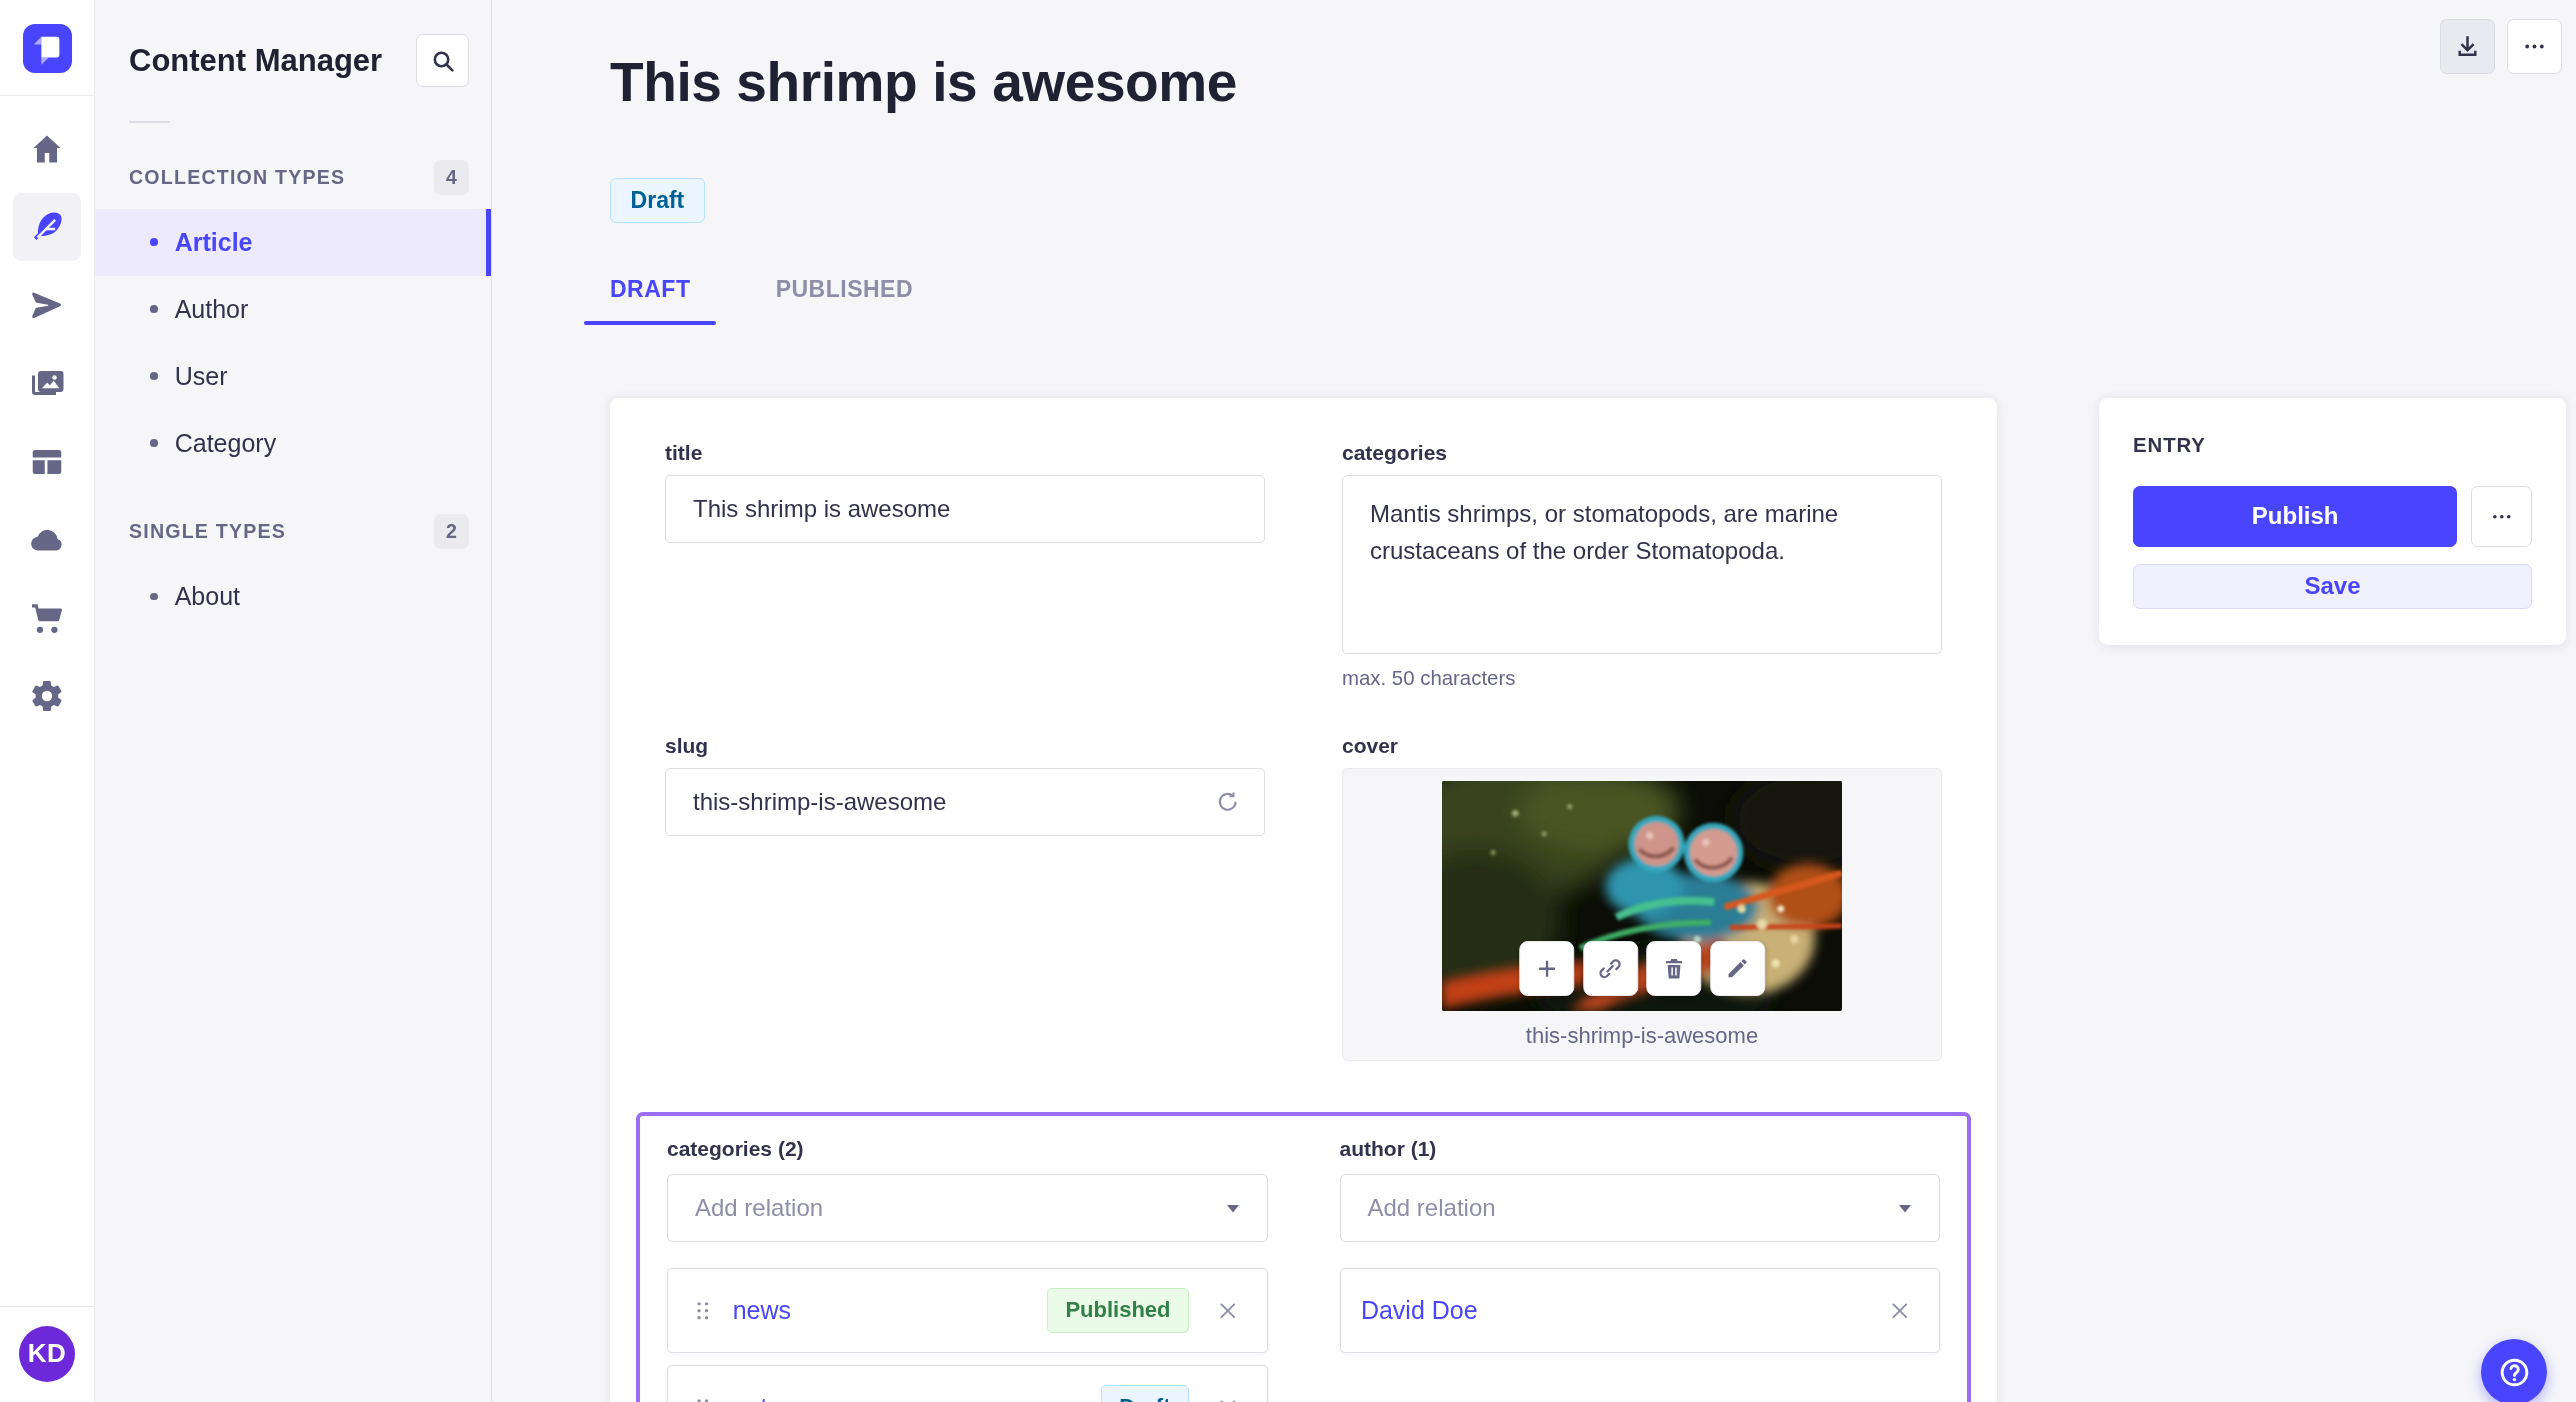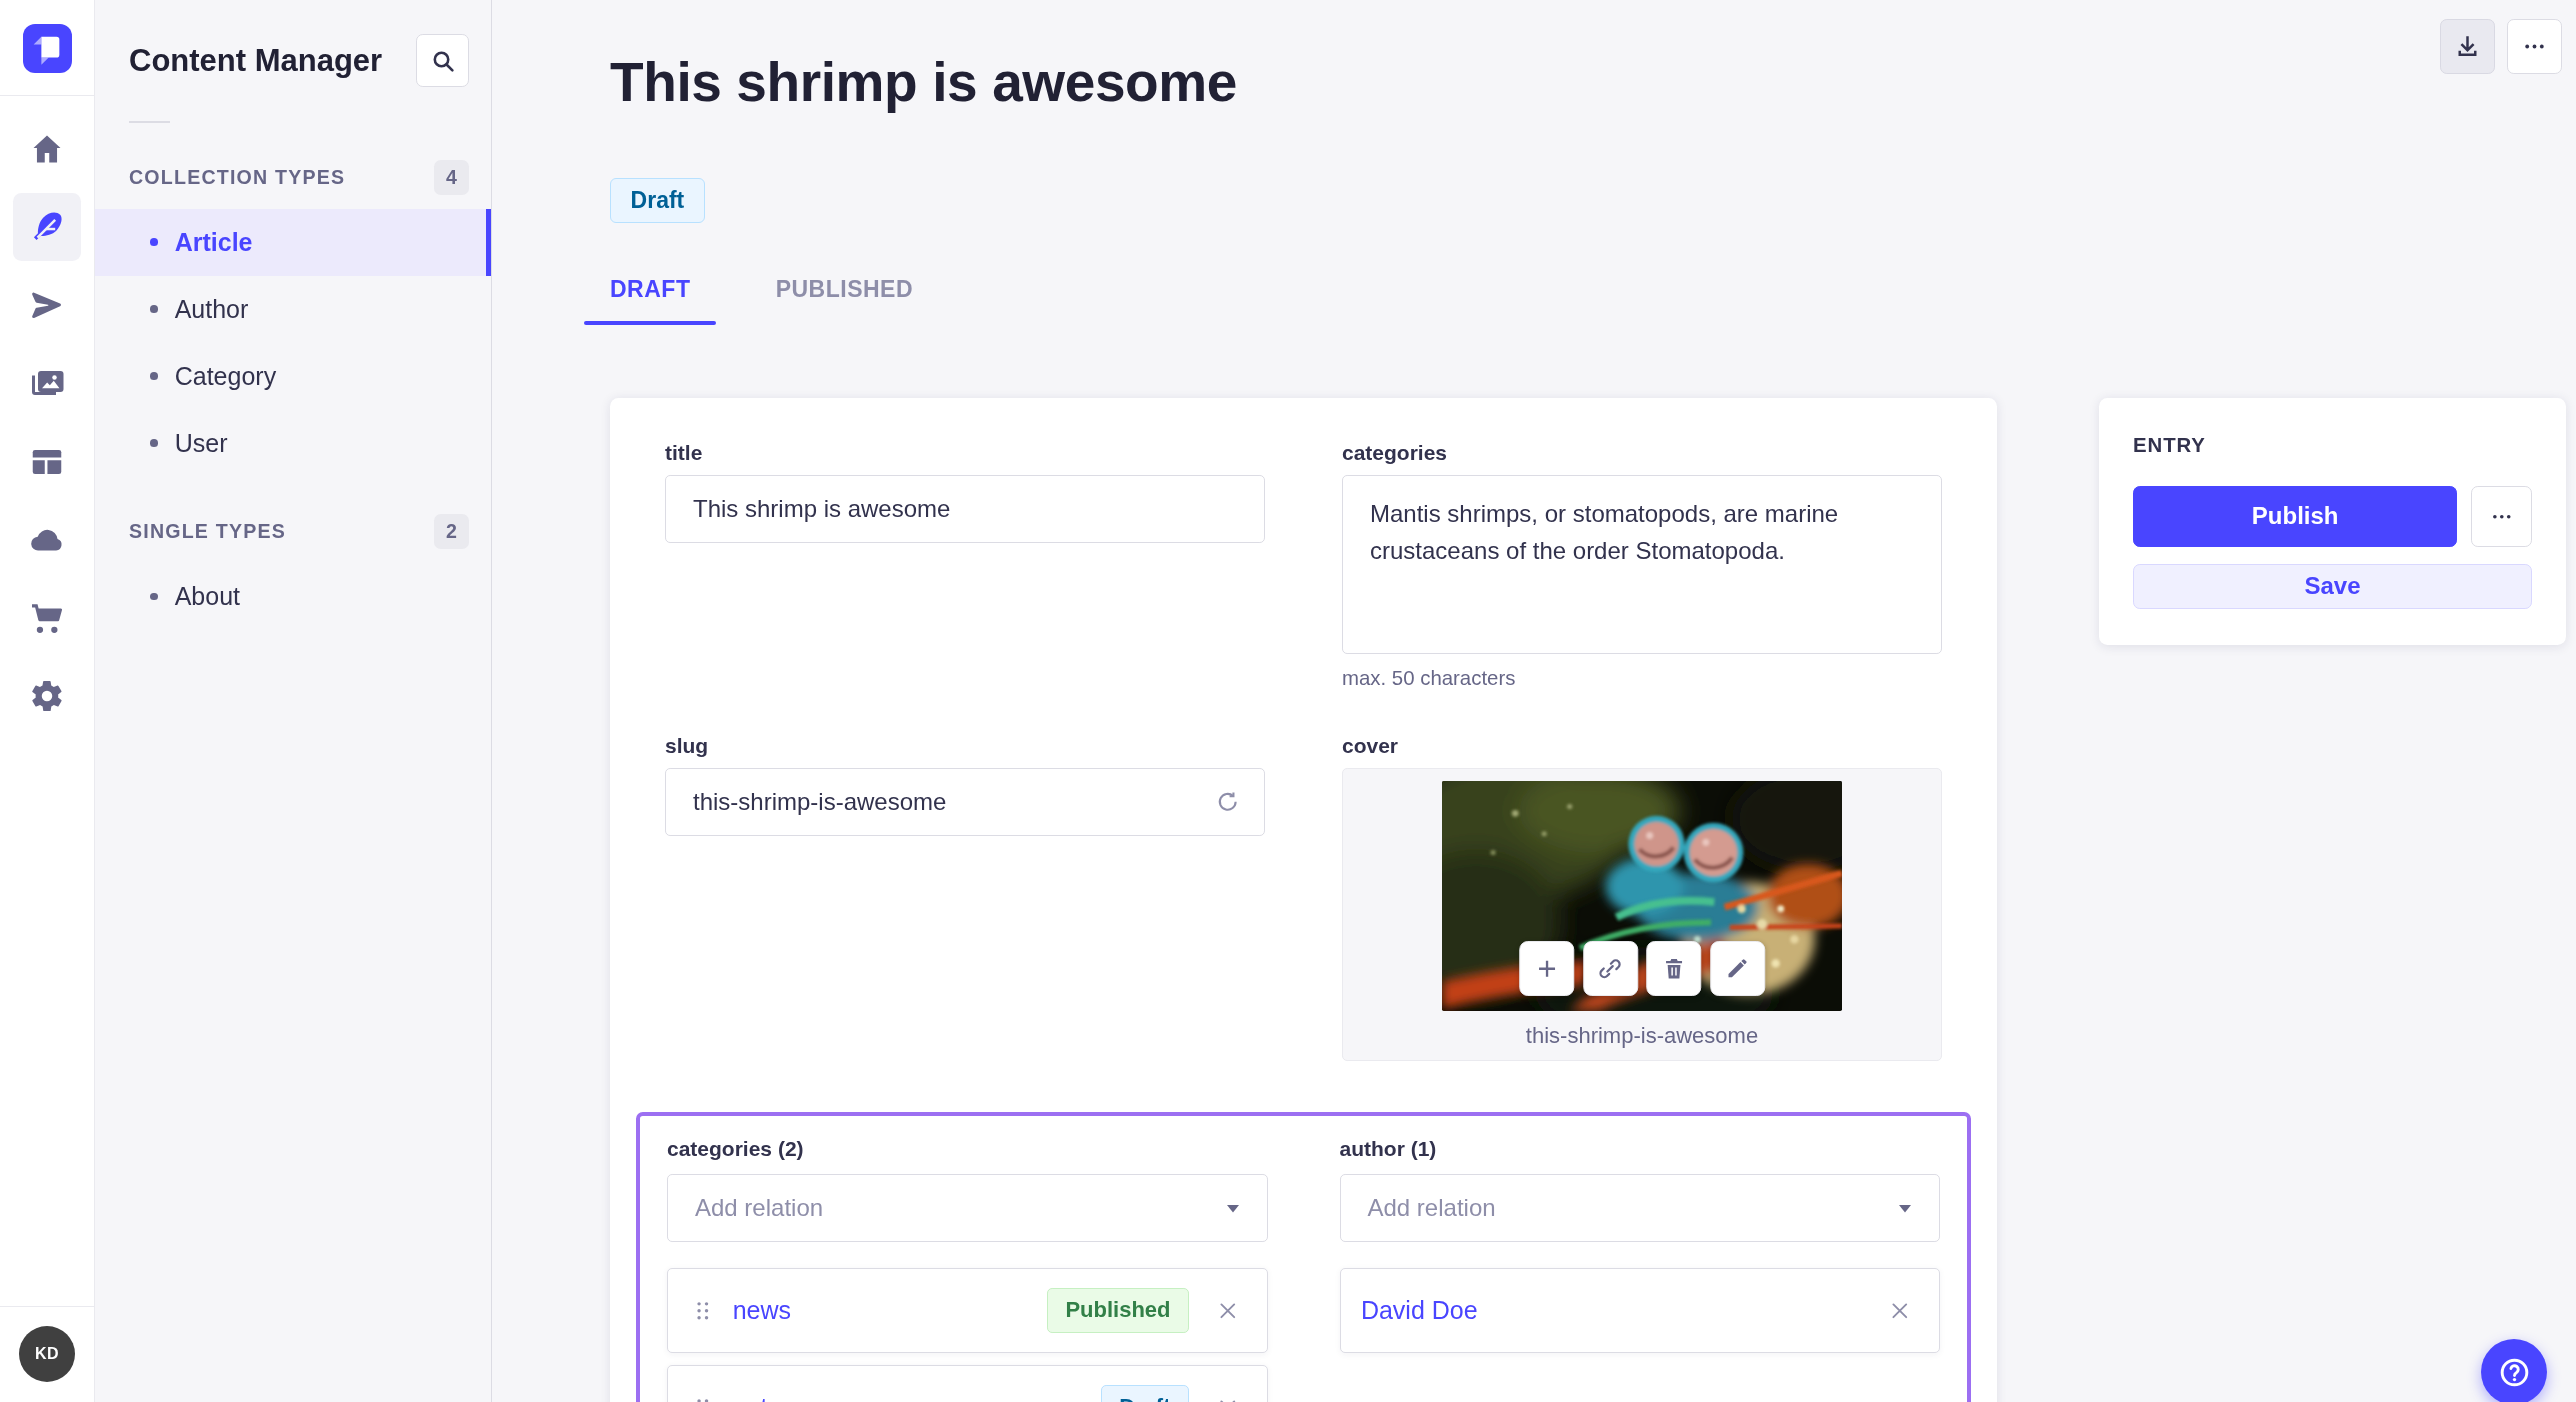--- a/index.html
+++ b/index.html
@@ -13,21 +13,21 @@
   .ctr { display:flex; align-items:center; justify-content:center; }
 
   
   .navstrip { width:95px; background:#ffffff; border-right:0.9px solid #eaeaef; display:flex; flex-direction:column; align-items:center; flex:none; }
   .logo-btn { width:49px; height:49px; border-radius:12px; background:#4945ff; margin-top:24px; cursor:pointer; }
   .nav-divider { width:95px; height:0.9px; background:#eaeaef; margin-top:22px; }
   .nav-icons { display:flex; flex-direction:column; align-items:center; gap:10.2px; margin-top:19px; }
   .nav-btn { width:68px; height:68px; border-radius:8.5px; color:#666687; cursor:pointer; }
   .nav-btn.active { background:#f1f1f6; color:#4945ff; }
   .nav-bottom { margin-top:auto; display:flex; flex-direction:column; align-items:center; width:100%; }
-  .avatar { width:56px; height:56px; border-radius:50%; background:#404040; color:#fff; font-size:16px; font-weight:700; margin:19px 0 20.4px; letter-spacing:0.4px; cursor:pointer; }
+  .avatar { width:56px; height:56px; border-radius:50%; background:#6d28d9; color:#fff; font-size:26px; font-weight:700; margin:19px 0 20.4px; letter-spacing:0.4px; cursor:pointer; }
 
   
   .subnav { width:397px; background:#f6f6f9; border-right:0.9px solid #dcdce4; flex:none; }
   .subnav-header { display:flex; align-items:center; justify-content:space-between; padding:34px 22px 0 34px; }
   .subnav-title { font-size:31px; font-weight:700; color:#212134; }
   .search-btn { width:53px; height:53px; background:#fff; border:0.9px solid #dcdce4; border-radius:6.8px; color:#32324d; cursor:pointer; }
   .subnav-sep { width:41px; height:1.7px; background:#dcdce4; margin:34px 0 29px 34px; }
   .section-head { display:flex; justify-content:space-between; align-items:center; padding:8.5px 22px 13.6px 34px; }
   .section-label { font-size:19.6px; font-weight:700; color:#666687; letter-spacing:1.2px; }
   .count-pill { background:#eaeaef; color:#666687; font-size:19.6px; font-weight:600; padding:6px 12px; border-radius:6.8px; }
@@ -182,25 +182,25 @@
     <div class="subnav-item active">
       <span class="bullet"></span>
       <span>Article</span>
     </div>
     <div class="subnav-item">
       <span class="bullet"></span>
       <span>Author</span>
     </div>
     <div class="subnav-item">
       <span class="bullet"></span>
-      <span>Category</span>
+      <span>User</span>
     </div>
     <div class="subnav-item">
       <span class="bullet"></span>
-      <span>User</span>
+      <span>Category</span>
     </div>
 
     <div class="section-gap"></div>
     <div class="section-head">
       <span class="section-label">SINGLE TYPES</span>
       <span class="count-pill">2</span>
     </div>
     <div class="subnav-item">
       <span class="bullet"></span>
       <span>About</span>

